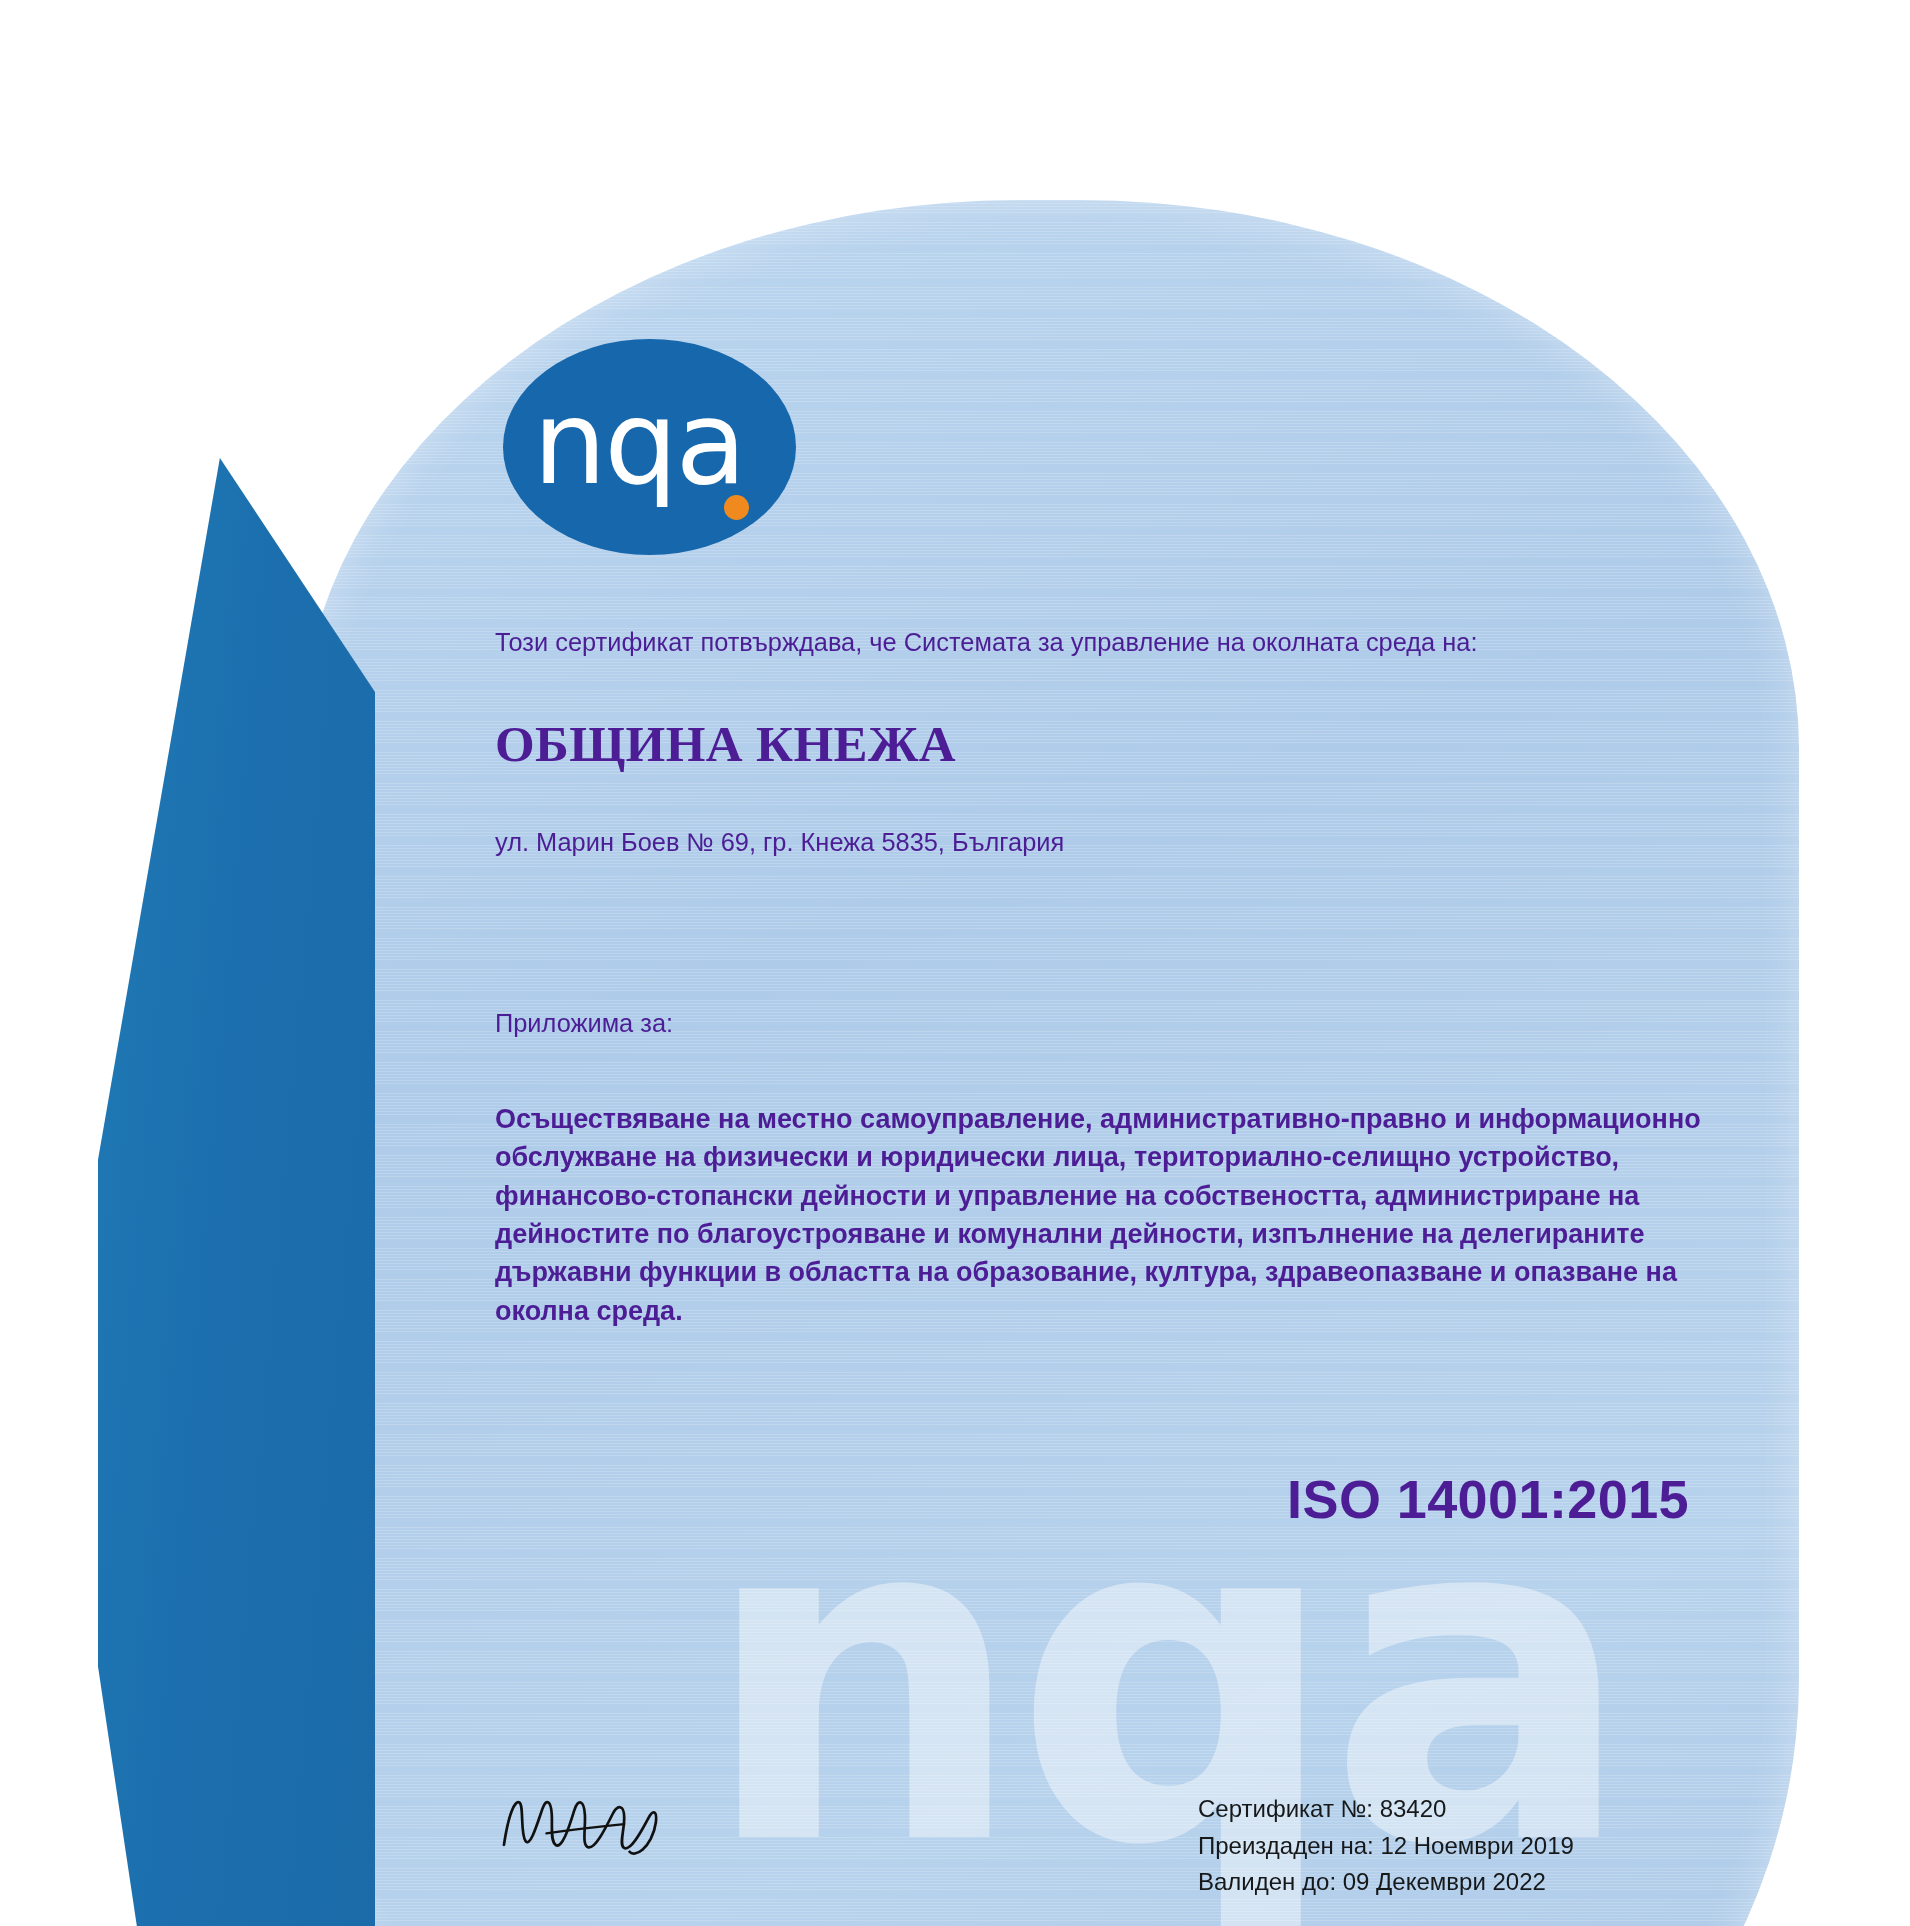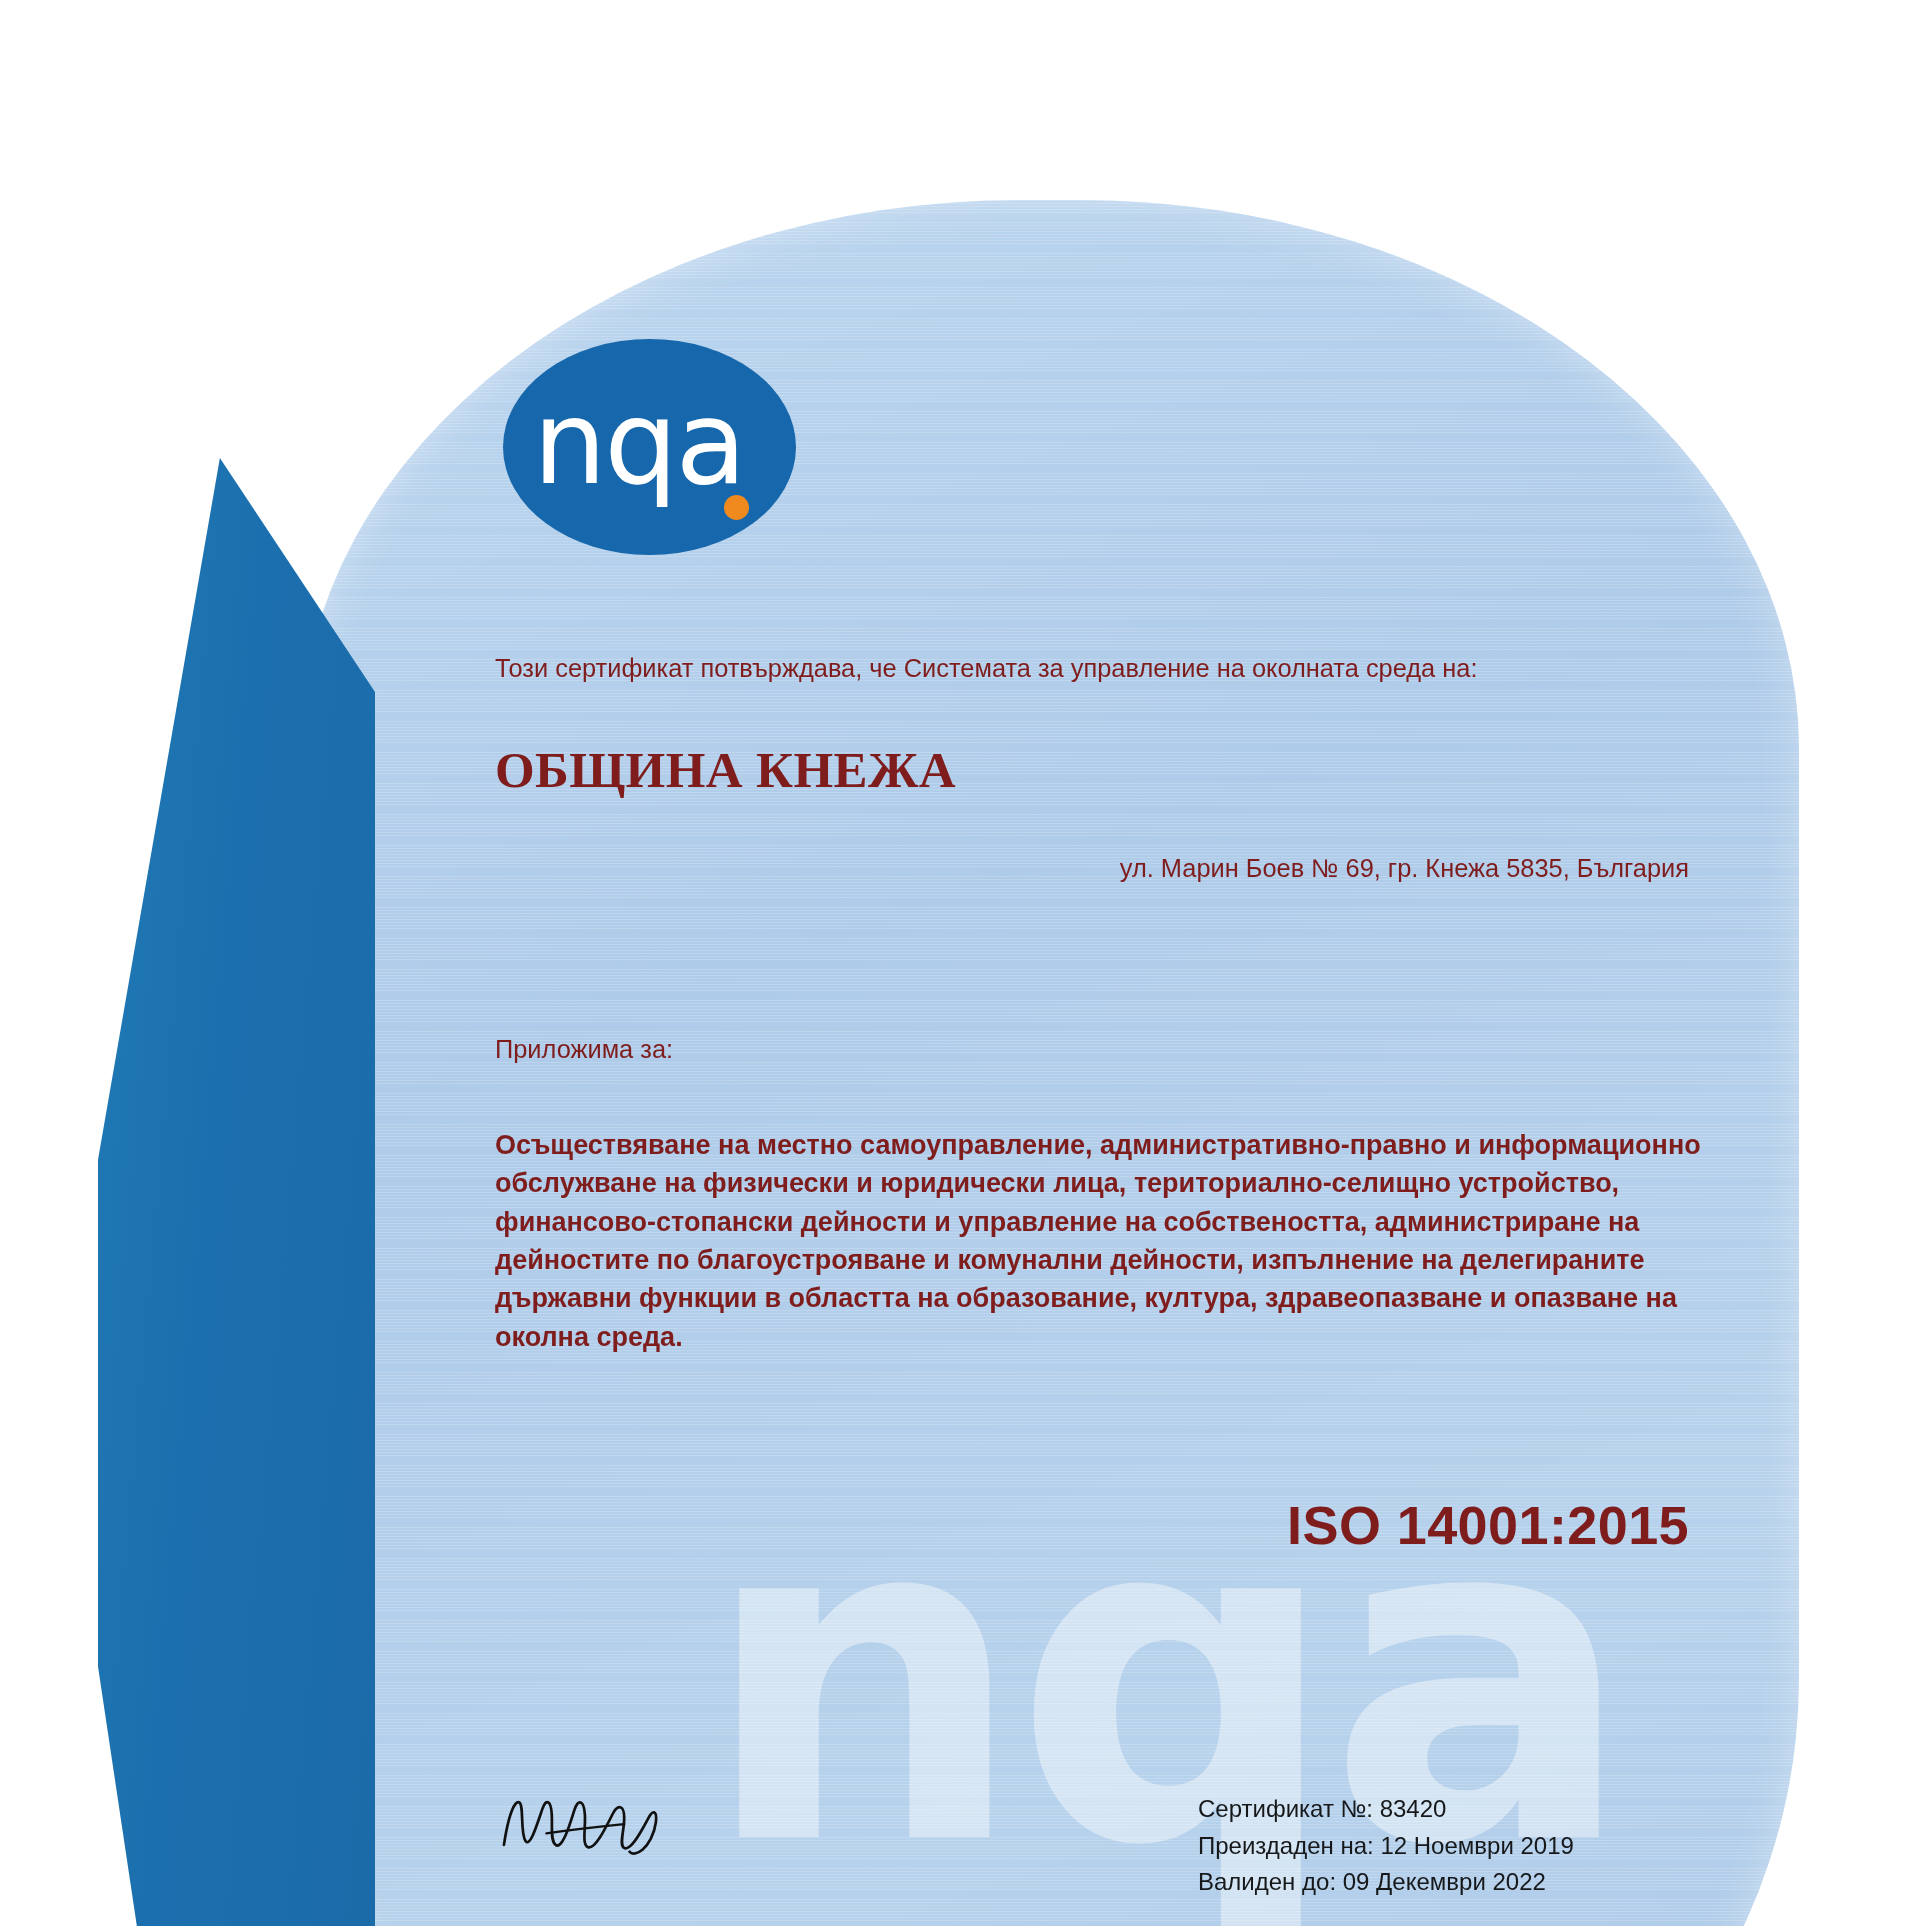--- a/index.html
+++ b/index.html
@@ -119,23 +119,22 @@
     top: 495px;
     width: 25.4px;
     height: 25.4px;
     border-radius: 50%;
     background: #f08a1e;
   }
 
   
   .txt {
     position: absolute;
-    color: #7f1d1d;
+    color: #4c1d95;
     font-family: "Liberation Sans", sans-serif;
-    margin-top: 26px;
   }
   .intro-line {
     left: 495px;
     top: 626px;
     width: 1194px;
     font-size: 25.4px;
     line-height: 1.3;
   }
   .org-name {
     left: 495px;
@@ -144,21 +143,20 @@
     font-size: 51px;
     font-weight: 700;
     letter-spacing: 0.4px;
     font-family: Liberation Serif, serif;
   }
   .org-address {
     left: 495px;
     top: 828px;
     width: 1194px;
     font-size: 25.4px;
-    text-align: right;
   }
   .scope-label {
     left: 495px;
     top: 1009px;
     width: 1194px;
     font-size: 25.4px;
   }
   .scope-text {
     left: 495px;
     top: 1100px;

